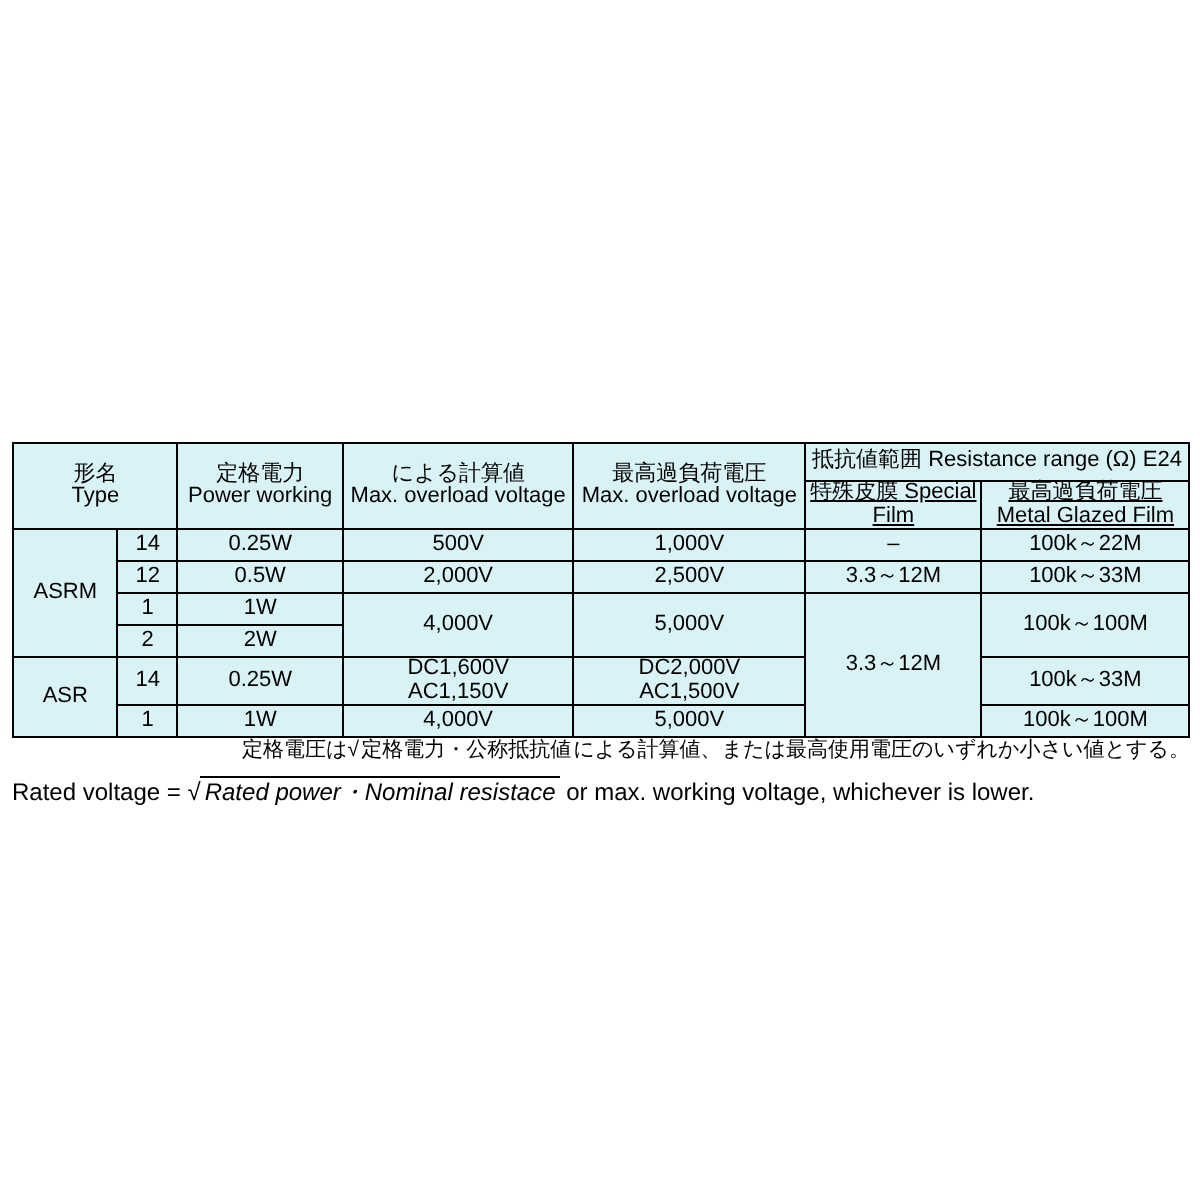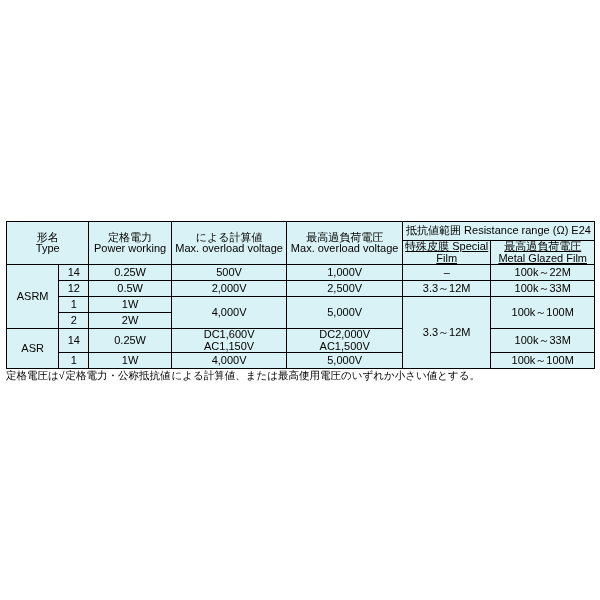--- a/index.html
+++ b/index.html
@@ -74,20 +74,21 @@
   .notes {
     position: absolute;
     left: 6px;
     top: 356px;
     width: 589px;
   }
   .note-jp {
     font-size: 10.5px;
     line-height: 1.2;
     white-space: nowrap;
+    text-align: right;
   }
   .note-en {
     margin-top: 6px;
     font-size: 12px;
     line-height: 1.2;
     white-space: nowrap;
   }
   .sqrt-expr {
     display: inline-block;
     border-top: 1px solid #000;
@@ -207,15 +208,16 @@
           <td>4,000V</td>
           <td>5,000V</td>
           <td>100k～100M</td>
         </tr>
       </tbody>
     </table>
   </div>
 
   <div class="notes">
     <div class="note-jp"><span>定格電圧は</span><span class="radic">√</span><span class="small-sq">定格電力・公称抵抗値</span><span>による計算値、または最高使用電圧のいずれか小さい値とする。</span></div>
+    <div class="note-en"><span>Rated voltage =</span> <span class="radic">√</span><span class="sqrt-expr">Rated power・Nominal resistace</span> <span>or max. working voltage, whichever is lower.</span></div>
   </div>
 
 </div>
 
 </body></html>

